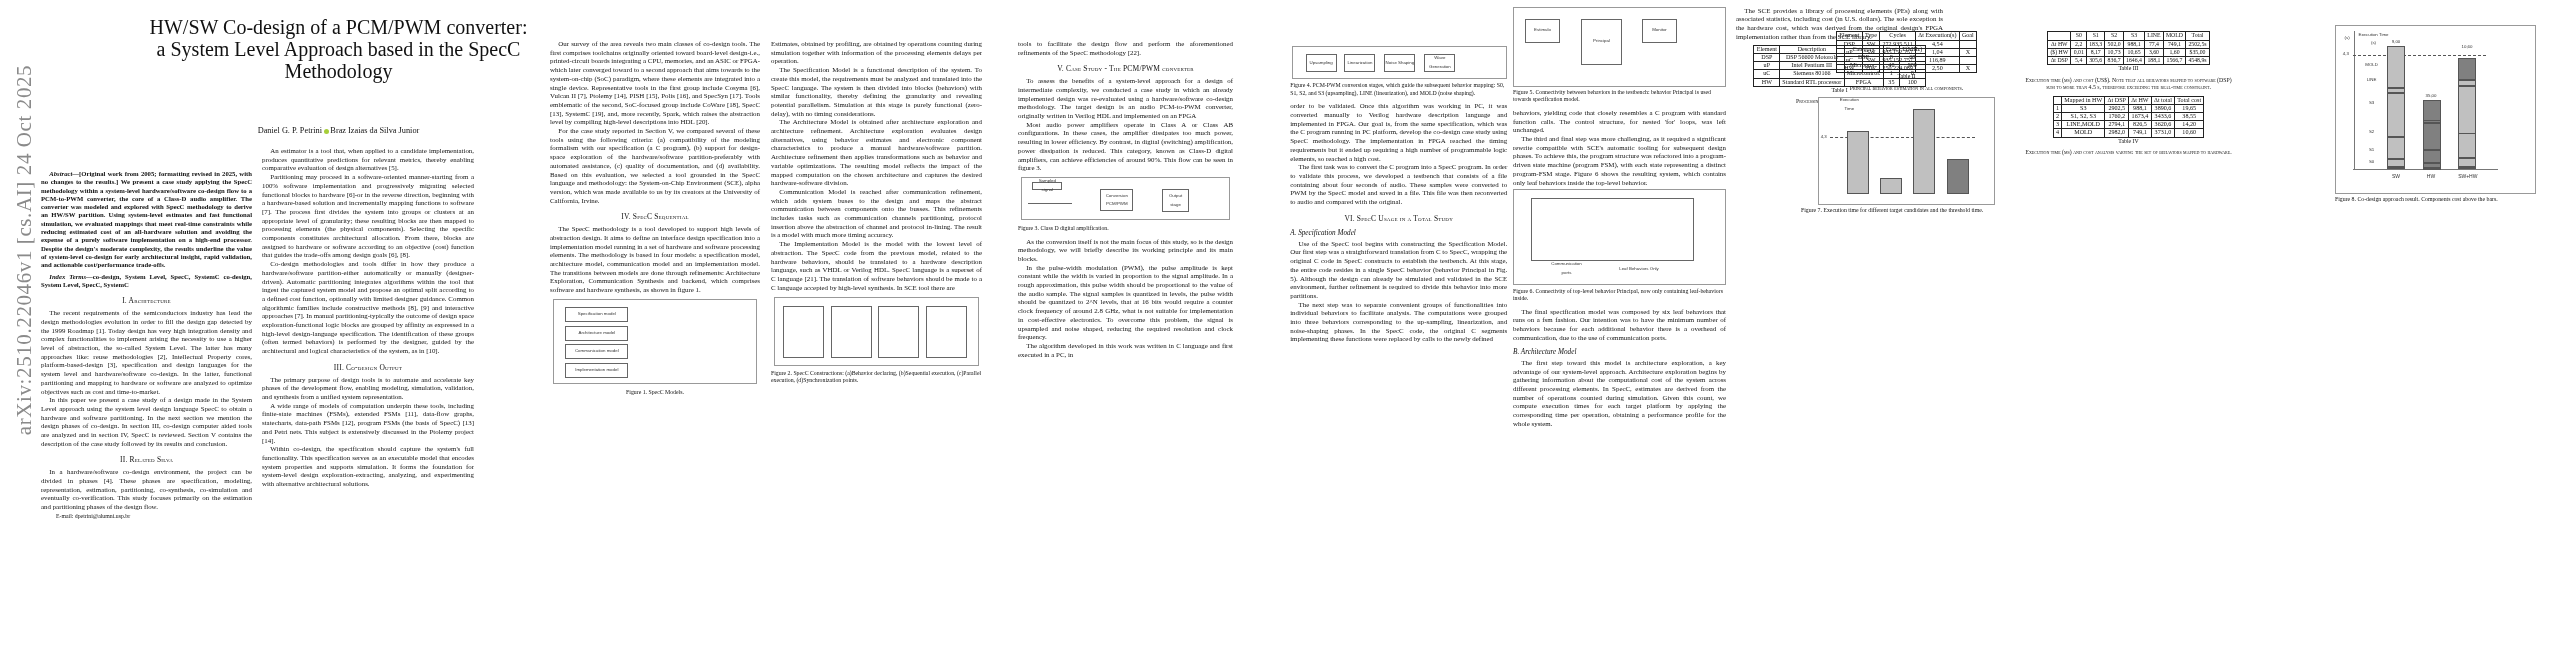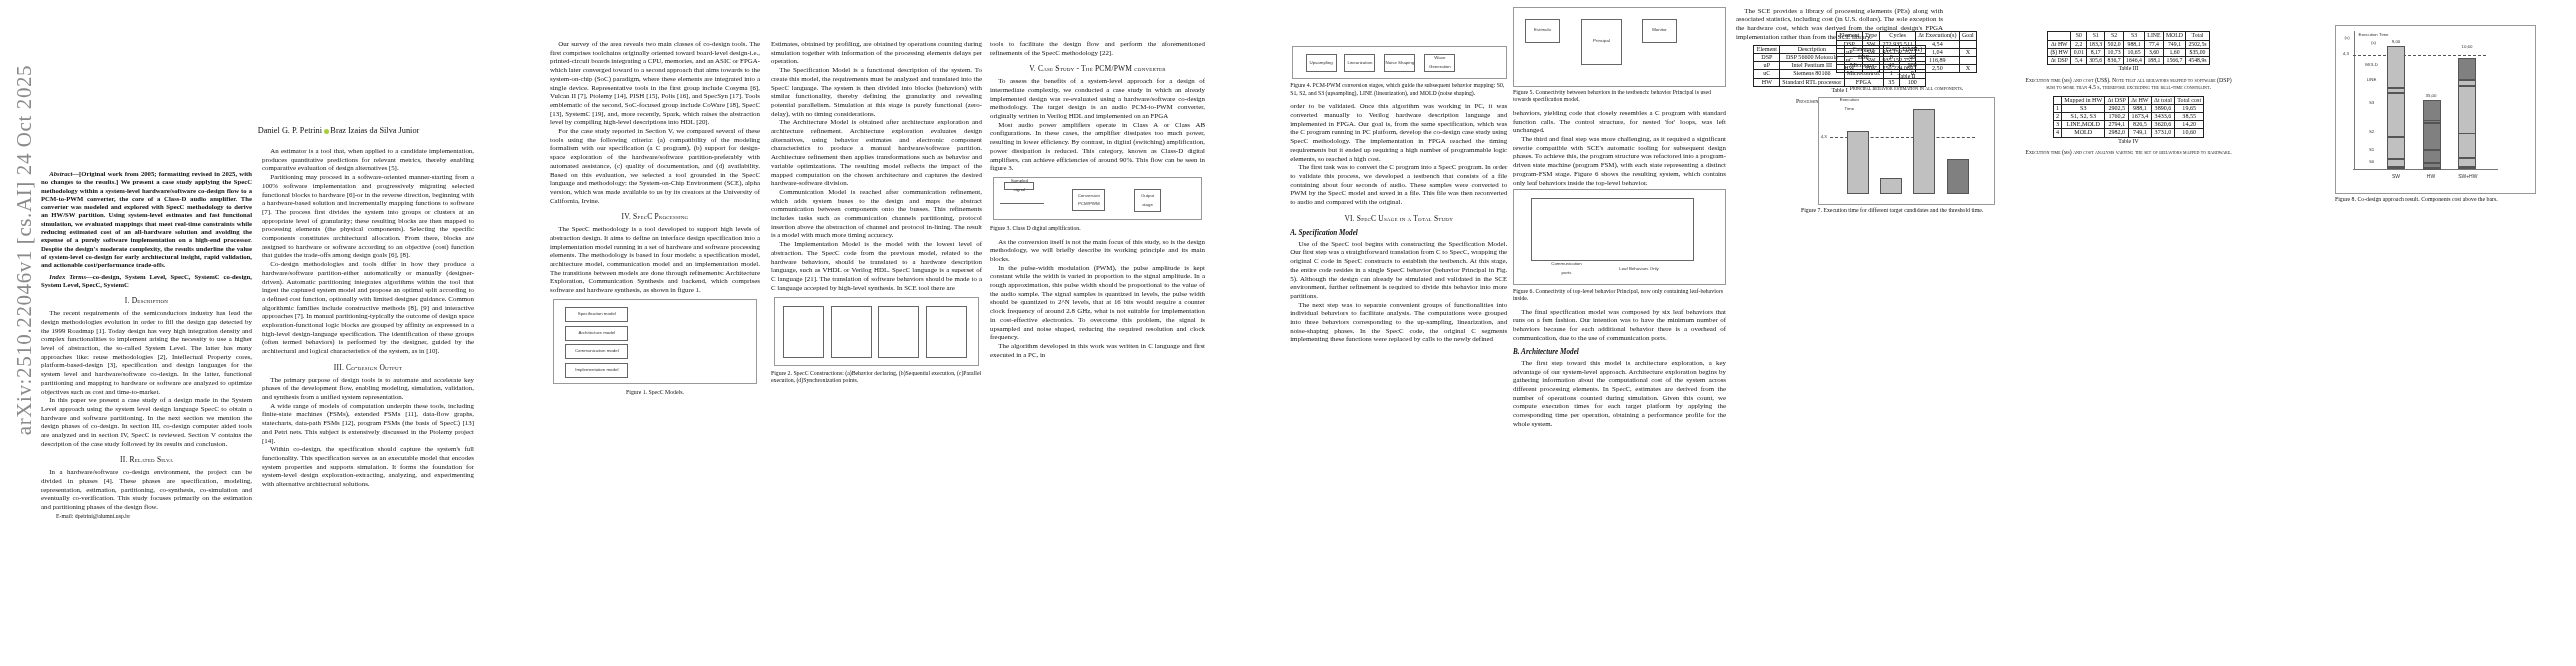--- a/index.html
+++ b/index.html
@@ -4,21 +4,21 @@
 <style>
   html,body{margin:0;padding:0;background:#fff;}
   body{width:2576px;height:667px;overflow:hidden;position:relative;font-family:"Liberation Serif","DejaVu Serif",serif;color:#111;}
   .arxiv{position:absolute;left:7.8px;top:100px;width:33px;height:300px;}
   .arxiv span{position:absolute;left:50%;top:50%;transform:translate(-50%,-50%) rotate(-90deg);white-space:nowrap;font-size:21px;color:#8a8a8a;letter-spacing:0.6px;}
   .page{position:absolute;top:0;height:667px;}
   .col{position:absolute;font-size:6.9px;line-height:8.7px;text-align:justify;hyphens:auto;}
   .col p{margin:0;text-indent:8.3px;}
   .col p.noind{text-indent:0;}
   .sec{font-variant:small-caps;text-align:center;font-size:7.5px;margin:7.8px 0 3.3px 0;letter-spacing:0.2px;}
-  .sub{font-style:italic;margin:5.6px 0 2.2px 0;font-size:7.2px;font-weight:bold;}
+  .sub{font-style:italic;margin:5.6px 0 2.2px 0;font-size:7.2px;}
   .title{position:absolute;left:0;width:100%;text-align:center;font-size:20px;line-height:22px;top:15.6px;}
   .authors{position:absolute;left:0;width:100%;text-align:center;font-size:8.3px;top:126px;}
   .orcid{display:inline-block;width:5px;height:5px;border-radius:50%;background:#a6ce39;vertical-align:middle;margin:0 1.7px;}
   .abstract{font-weight:bold;font-size:6.7px;line-height:8.3px;}
   .abstract i{font-weight:bold;}
   .email{font-size:5.8px;text-indent:0;margin-top:6.7px;padding-left:6.7px;}
   .fig{border:0.6px solid #999;margin:4.4px 3.3px;position:relative;background:#fff;}
   .cap{font-size:5.8px;line-height:7.2px;margin:2.2px 0 5.6px 0;text-align:left;}
   .tcap{font-size:5.8px;text-align:center;font-variant:small-caps;line-height:7.2px;margin-bottom:4.4px;}
   table.t{border-collapse:collapse;font-size:6.1px;margin:3.3px auto 0 auto;}
@@ -29,28 +29,29 @@
   .bar{position:absolute;border:0.6px solid #555;}
 </style>
 </head>
 <body>
 
 <div class="arxiv">
     <span>arXiv:2510.22046v1  [cs.AI]  24 Oct 2025</span>
   </div>
 
 <div class="page" style="left:0;width:645px;">
+  <div class="title" style="left:33px;width:611px;padding:0 111px;box-sizing:border-box;">HW/SW Co-design of a PCM/PWM converter: a System Level Approach based in the SpecC Methodology</div>
   <div class="authors" style="left:33px;width:611px;">
     <span>Daniel G. P. Petrini</span><span class="orcid"></span><span>Braz Izaias da Silva Junior</span>
   </div>
 
   <div class="col" style="left:41px;top:170px;width:211px;">
     <p class="abstract"><i>Abstract</i><span>—[Original work from 2005; formatting revised in 2025, with no changes to the results.] We present a case study applying the SpecC methodology within a system-level hardware/software co-design flow to a PCM-to-PWM converter, the core of a Class-D audio amplifier. The converter was modeled and explored with SpecC methodology to derive an HW/SW partition. Using system-level estimates and fast functional simulation, we evaluated mappings that meet real-time constraints while reducing estimated cost of an all-hardware solution and avoiding the expense of a purely software implementation on a high-end processor. Despite the design's moderate complexity, the results underline the value of system-level co-design for early architectural insight, rapid validation, and actionable cost/performance trade-offs.</span></p>
     <p class="abstract" style="margin-top:3.3px;"><i>Index Terms</i><span>—co-design, System Level, SpecC, SystemC co-design, System Level, SpecC, SystemC</span></p>
-    <div class="sec">I. Description</div>
+    <div class="sec">I. Architecture</div>
     <p>The recent requirements of the semiconductors industry has lead the design methodologies evolution in order to fill the design gap detected by the 1999 Roadmap [1]. Today design has very high integration density and complex functionalities to implement arising the necessity to use a higher level of abstraction, the so-called System Level. The latter has many approaches like: reuse methodologies [2], Intellectual Property cores, platform-based-design [3], specification and design languages for the system level and hardware/software co-design. In the latter, functional partitioning and mapping to hardware or software are analyzed to optimize objectives such as cost and time-to-market.</p>
     <p>In this paper we present a case study of a design made in the System Level approach using the system level design language SpecC to obtain a hardware and software partitioning. In the next section we mention the design phases of co-design. In section III, co-design computer aided tools are analyzed and in section IV, SpecC is reviewed. Section V contains the description of the case study followed by its results and conclusion.</p>
     <div class="sec">II. Related Silva</div>
     <p>In a hardware/software co-design environment, the project can be divided in phases [4]. These phases are specification, modeling, representation, estimation, partitioning, co-synthesis, co-simulation and eventually co-verification. This study focuses primarily on the estimation and partitioning phases of the design flow.</p>
     <p class="email">E-mail: dpetrini@alumni.usp.br</p>
   </div>
 
   <div class="col" style="left:262px;top:147px;width:212px;">
     <p>An estimator is a tool that, when applied to a candidate implementation, produces quantitative predictions for relevant metrics, thereby enabling comparative evaluation of design alternatives [5].</p>
     <p>Partitioning may proceed in a software-oriented manner-starting from a 100% software implementation and progressively migrating selected functional blocks to hardware [6]-or in the reverse direction, beginning with a hardware-based solution and incrementally mapping functions to software [7]. The process first divides the system into groups or clusters at an appropriate level of granularity; these resulting blocks are then mapped to processing elements (the physical components). Selecting the specific components constitutes architectural allocation. From there, blocks are assigned to hardware or software according to an objective (cost) function that guides the trade-offs among design goals [6], [8].</p>
@@ -59,21 +60,21 @@
     <p>The primary purpose of design tools is to automate and accelerate key phases of the development flow, enabling modeling, simulation, validation, and synthesis from a unified system representation.</p>
     <p>A wide range of models of computation underpin these tools, including finite-state machines (FSMs), extended FSMs [11], data-flow graphs, statecharts, data-path FSMs [12], program FSMs (the basis of SpecC) [13] and Petri nets. This subject is extensively discussed in the Ptolemy project [14].</p>
     <p>Within co-design, the specification should capture the system's full functionality. This specification serves as an executable model that encodes system properties and supports simulation. It forms the foundation for system-level design exploration-extracting, analyzing, and experimenting with alternative architectural solutions.</p>
   </div>
 </div>
 
 <div class="page" style="left:550px;width:656px;">
   <div class="col" style="left:0;top:40px;width:210px;">
     <p>Our survey of the area reveals two main classes of co-design tools. The first comprises toolchains originally oriented toward board-level design-i.e., printed-circuit boards integrating a CPU, memories, and an ASIC or FPGA-which later converged toward to a second approach that aims towards to the system-on-chip (SoC) paradigm, where these elements are integrated into a single device. Representative tools in the first group include Cosyma [6], Vulcan II [7], Ptolemy [14], PISH [15], Polis [16], and SpecSyn [17]. Tools emblematic of the second, SoC-focused group include CoWare [18], SpecC [13], SystemC [19], and, more recently, Spark, which raises the abstraction level by compiling high-level descriptions into HDL [20].</p>
     <p>For the case study reported in Section V, we compared several of these tools using the following criteria: (a) compatibility of the modeling formalism with our specification (a C program), (b) support for design-space exploration of the hardware/software partition-preferably with automated assistance, (c) quality of documentation, and (d) availability. Based on this evaluation, we selected a tool grounded in the SpecC language and methodology: the System-on-Chip Environment (SCE), alpha version, which was made available to us by its creators at the University of California, Irvine.</p>
-    <div class="sec">IV. SpecC Processing</div>
+    <div class="sec">IV. SpecC Sequential</div>
     <p>The SpecC methodology is a tool developed to support high levels of abstraction design. It aims to define an interface design specification into a implementation model running in a set of hardware and software processing elements. The methodology is based in four models: a specification model, architecture model, communication model and an implementation model. The transitions between models are done through refinements: Architecture Exploration, Communication Synthesis and backend, which comprises software and hardware synthesis, as shown in figure 1.</p>
     <div class="fig" style="height:83px;">
       <div class="blk" style="left:11px;top:6.7px;width:61px;height:13.3px;">Specification model</div>
       <div class="blk" style="left:11px;top:25.6px;width:61px;height:13.3px;">Architecture model</div>
       <div class="blk" style="left:11px;top:44px;width:61px;height:13.3px;">Communication model</div>
       <div class="blk" style="left:11px;top:63px;width:61px;height:13.3px;">Implementation model</div>
     </div>
     <div class="cap" style="text-align:center;">Figure 1.  SpecC Models.</div>
   </div>
 
@@ -85,21 +86,21 @@
     <p>The Implementation Model is the model with the lowest level of abstraction. The SpecC code from the previous model, related to the hardware behaviors, should be translated to a hardware description language, such as VHDL or Verilog HDL. SpecC language is a superset of C language [21]. The translation of software behaviors should be made to a C language accepted by high-level synthesis. In SCE tool there are</p>
     <div class="fig" style="height:67px;">
       <div class="blk" style="left:7.8px;top:7.8px;width:39px;height:50px;"></div>
       <div class="blk" style="left:56px;top:7.8px;width:39px;height:50px;"></div>
       <div class="blk" style="left:103px;top:7.8px;width:39px;height:50px;"></div>
       <div class="blk" style="left:151px;top:7.8px;width:39px;height:50px;"></div>
     </div>
     <div class="cap">Figure 2.  SpecC Constructions: (a)Behavior declaring, (b)Sequential execution, (c)Parallel execution, (d)Synchronization points.</div>
   </div>
 
-  <div class="col" style="left:384px;top:40px;width:215px;margin-left:56px;">
+  <div class="col" style="left:412px;top:40px;width:215px;margin-left:56px;">
     <p class="noind">tools to facilitate the design flow and perform the aforementioned refinements of the SpecC methodology [22].</p>
     <div class="sec">V. Case Study - The PCM/PWM converter</div>
     <p>To assess the benefits of a system-level approach for a design of intermediate complexity, we conducted a case study in which an already implemented design was re-evaluated using a hardware/software co-design methodology. The target design is an audio PCM-to-PWM converter, originally written in Verilog HDL and implemented on an FPGA</p>
     <p>Most audio power amplifiers operate in Class A or Class AB configurations. In these cases, the amplifier dissipates too much power, resulting in lower efficiency. By contrast, in digital (switching) amplification, power dissipation is reduced. This category, known as Class-D digital amplifiers, can achieve efficiencies of around 90%. This flow can be seen in figure 3.</p>
     <div class="fig" style="height:41px;">
       <div class="blk" style="left:10px;top:3.3px;width:28px;height:6.1px;">Sampled signal</div>
       <div class="arrow" style="left:5.6px;top:24.5px;width:44px;"></div>
       <div class="blk" style="left:78px;top:11px;width:31px;height:20px;flex-direction:column;">
           <span>Conversion</span>
           <span>PCM/PWM</span>

